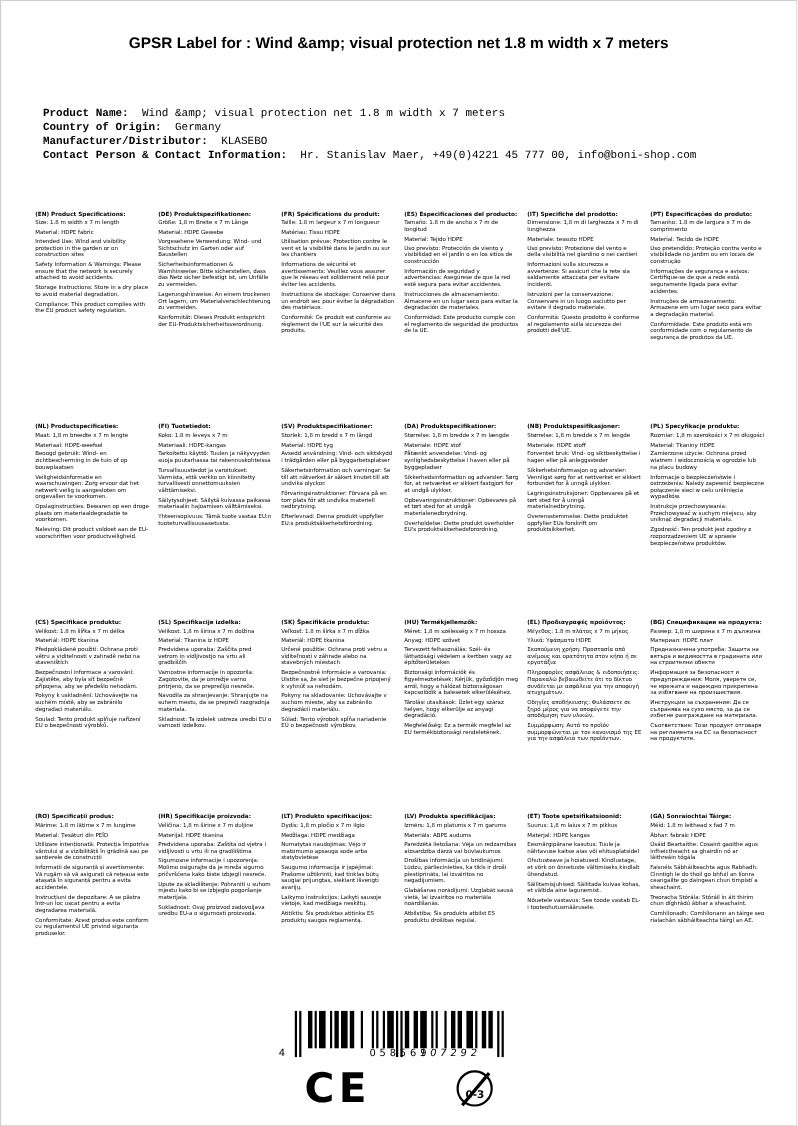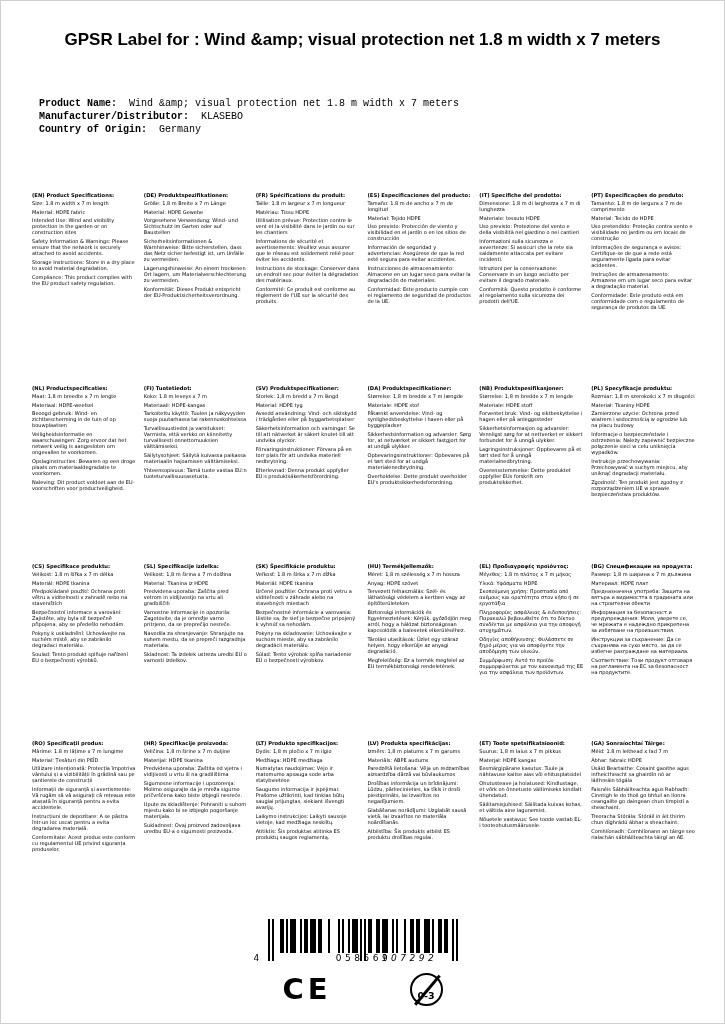--- a/index.html
+++ b/index.html
@@ -1,60 +1,61 @@
 <!DOCTYPE html>
 <html><head>
 <meta charset="utf-8">
 <style>
   html,body{margin:0;padding:0;background:#fff;}
   .page{position:relative;width:723px;height:1022px;background:#ffffff;color:#000;
         font-family:"Liberation Sans",sans-serif;border:1px solid #cfcfcf;overflow:hidden;}
   .title{position:absolute;top:28px;left:55px;right:55px;text-align:center;
-         font-size:17px;font-weight:bold;line-height:21px;margin:0;
+         font-size:14px;font-weight:bold;line-height:21px;margin:0;
          font-family:"Liberation Sans",sans-serif;}
   .product-info{position:absolute;top:96px;left:38px;right:30px;font-size:10px;line-height:13px;font-family:Liberation Mono, monospace;}
   .info-label{font-weight:bold;}
   .info-value{font-weight:normal;}
   .specs{position:absolute;top:191px;left:31px;width:663px;}
   .spec-row{display:grid;grid-template-columns:repeat(6,1fr);column-gap:8px;align-items:start;}
   .spec-block{font-family:"DejaVu Sans",sans-serif;font-size:5px;line-height:6px;}
   .spec-header{font-weight:bold;font-size:5.2px;line-height:6.2px;margin:0 0 1.5px 0;}
   .spec-p{margin:0 0 2.8px 0;}
   .footer{position:absolute;top:918px;left:0;width:100%;}
   .barcode-wrap{position:absolute;top:0;left:50%;transform:translateX(-50%);}
   .barcode{position:relative;width:190px;height:34px;}
   .bar{position:absolute;top:0;height:34px;background:#000;}
   .bar.guard{height:42px;}
   .bc-num{position:absolute;top:34px;font-size:9px;font-family:"DejaVu Sans",sans-serif;}
   .bc-first{left:-14px;}
   .bc-g1{left:5px;width:86px;text-align:center;letter-spacing:3.5px;padding-left:48px;}
   .bc-g2{left:99px;width:86px;text-align:center;letter-spacing:3.5px;}
   .marks-row{position:absolute;top:48px;left:0;width:100%;height:44px;
              display:flex;justify-content:center;align-items:center;gap:78px;}
-  .ce{font-family:"DejaVu Sans",sans-serif;font-weight:bold;font-size:29px;
+  .ce{font-family:"DejaVu Sans",sans-serif;font-weight:bold;font-size:37px;
       letter-spacing:4px;line-height:1;}
   .age-circle{position:relative;width:33px;height:33px;border:2.5px solid #000;
               border-radius:50%;display:flex;align-items:flex-end;justify-content:center;
               box-sizing:border-box;}
   .age-text{font-family:"DejaVu Sans",sans-serif;font-weight:bold;font-size:9.5px;
             line-height:1;margin-bottom:3px;}
   .age-slash{position:absolute;left:14px;top:-4px;width:2.5px;height:38px;
              background:#000;transform:rotate(40deg);}
 </style>
 </head>
 <body>
 
 <div class="page">
 
   <h1 class="title">GPSR Label for : Wind &amp;amp; visual protection net 1.8 m width x 7 meters</h1>
 
   <div class="product-info">
       <div><span class="info-label">Product Name:</span>&nbsp; <span class="info-value">Wind &amp;amp; visual protection net 1.8 m width x 7 meters</span></div>
+      <div><span class="info-label">Country of Origin:</span>&nbsp; <span class="info-value">Germany</span></div>
       <div><span class="info-label">Manufacturer/Distributor:</span>&nbsp; <span class="info-value">KLASEBO</span></div>
-      <div><span class="info-label">Country of Origin:</span>&nbsp; <span class="info-value">Germany</span></div>
+      <div><span class="info-label">Contact Person &amp; Contact Information:</span>&nbsp; <span class="info-value">Hr. Stanislav Maer, +49(0)4221 45 777 00, info@boni-shop.com</span></div>
     </div>
 
   <div class="specs">
     <div class="spec-row" style="height:193px">
         <div class="spec-block">
           <div class="spec-header">(EN) Product Specifications:</div>
           <div class="spec-p">Size: 1.8 m width x 7 m length</div>
           <div class="spec-p">Material: HDPE fabric</div>
           <div class="spec-p">Intended Use: Wind and visibility protection in the garden or on construction sites</div>
           <div class="spec-p">Safety Information &amp; Warnings: Please ensure that the network is securely attached to avoid accidents.</div>

